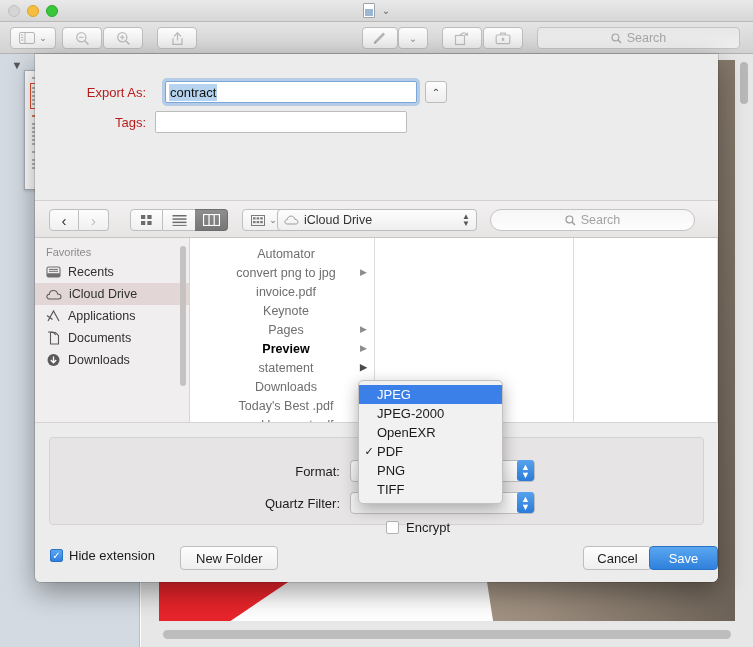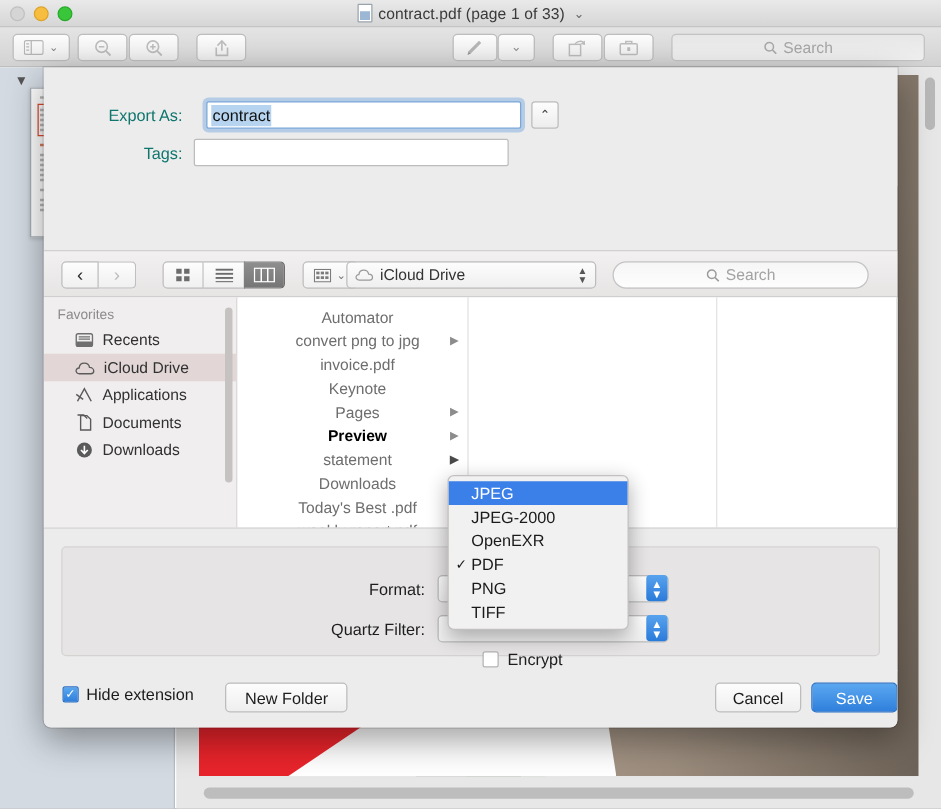--- a/index.html
+++ b/index.html
@@ -122,21 +122,21 @@
   .sheet {
     position:absolute; left:35px; top:54px; width:683px; height:528px;
     background:#ececec;
     border-radius:0 0 6px 6px;
     box-shadow:0 10px 28px rgba(0,0,0,.38), 0 0 0 1px rgba(0,0,0,.12);
     overflow:hidden;
   }
   .sheet-top { position:absolute; left:0; top:0; width:683px; height:95px; background:#ececec; }
   .field-row { position:absolute; display:flex; align-items:center; }
   .field-label {
-    font-size:13px; color:#0f766e; text-align:right; width:120px; padding-right:9px;
+    font-size:13px; color:#b91c1c; text-align:right; width:120px; padding-right:9px;
   }
   .txt-field {
     height:22px; background:#fff; border:1px solid #bcbcbc; border-radius:2px;
     font-size:13px; color:#111; padding:0 3px; display:flex; align-items:center;
   }
   .txt-field.focused {
     border:1px solid #7aa7d8;
     box-shadow:0 0 0 3px rgba(104,160,221,.42);
     margin-left:10px;
   }
@@ -191,21 +191,21 @@
     background:#fff; display:flex;
   }
   .sidebar {
     width:155px; background:#f0eeee; border-right:1px solid #d8d4d4;
     padding-top:6px; position:relative; overflow:hidden;
   }
   .sb-header {
     font-size:11px; color:#8d8a8a; padding:2px 0 3px 11px; font-weight:400;
   }
   .sb-item {
-    display:flex;align-items:center;gap:7px;height:22px;padding-left:25px;
+    display:flex;align-items:center;gap:7px;height:22px;padding-left:11px;
     font-size:12.5px; color:#313131;
   }
   .sb-item.active { background:#e2d6d6; }
   .sb-scroll {
     position:absolute; right:3px; top:8px; width:6px; height:140px;
     background:#c6c2c2; border-radius:4px;
   }
   .col { border-right:1px solid #dcdcdc; background:#fff; position:relative; }
   .col1 { width:185px; padding-top:3px; }
   .col2 { width:199px; }
@@ -285,21 +285,20 @@
   <div class="pv-window">
 
     <div class="pv-titlebar">
       <div class="lights">
         <span class="light close"></span>
         <span class="light min"></span>
         <span class="light max"></span>
       </div>
       <div class="pv-title">
         <span class="pdf-mini"></span>
-        <span>contract.pdf (page 1 of 33)</span>
         <span class="title-chev">⌄</span>
       </div>
     </div>
 
     <div class="pv-toolbar">
 
       <div class="tbtn" style="left:10px;width:46px;">
         <svg width="16" height="12" viewBox="0 0 16 12" class="tb-icon">
           <rect x="0.5" y="0.5" width="15" height="11" rx="1.5" fill="none" stroke="#8e8e8e"></rect>
           <line x1="6" y1="0.5" x2="6" y2="11.5" stroke="#8e8e8e"></line>
@@ -636,21 +635,21 @@
         </div>
       </div>
     </div>
 
     <div class="sheet-bottom">
       <div style="position:absolute;left:15px;top:12px;display:flex;align-items:center;gap:6px;">
         <span class="cb on">✓</span>
         <span style="font-size:13px;color:#1b1b1b;">Hide extension</span>
       </div>
       <div class="btn" style="position:absolute;left:145px;top:10px;">New Folder</div>
-      <div class="btn" style="position:absolute;left:537px;top:10px;width:69px;">Cancel</div>
+      <div class="btn" style="position:absolute;left:548px;top:10px;width:69px;">Cancel</div>
       <div class="btn primary" style="position:absolute;left:614px;top:10px;width:69px;">Save</div>
     </div>
   </div>
 
   <div class="menu">
     <div class="menu-item hl">
       <span class="check"></span>
       <span>JPEG</span>
     </div>
     <div class="menu-item">

